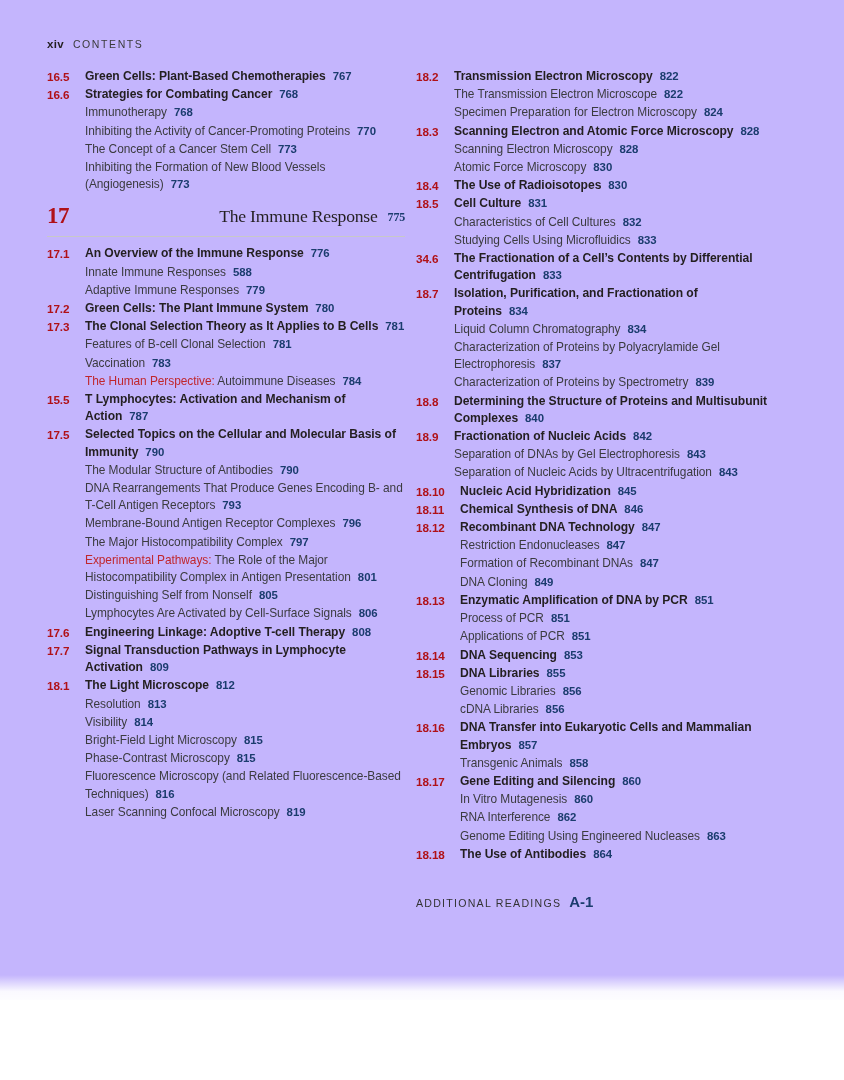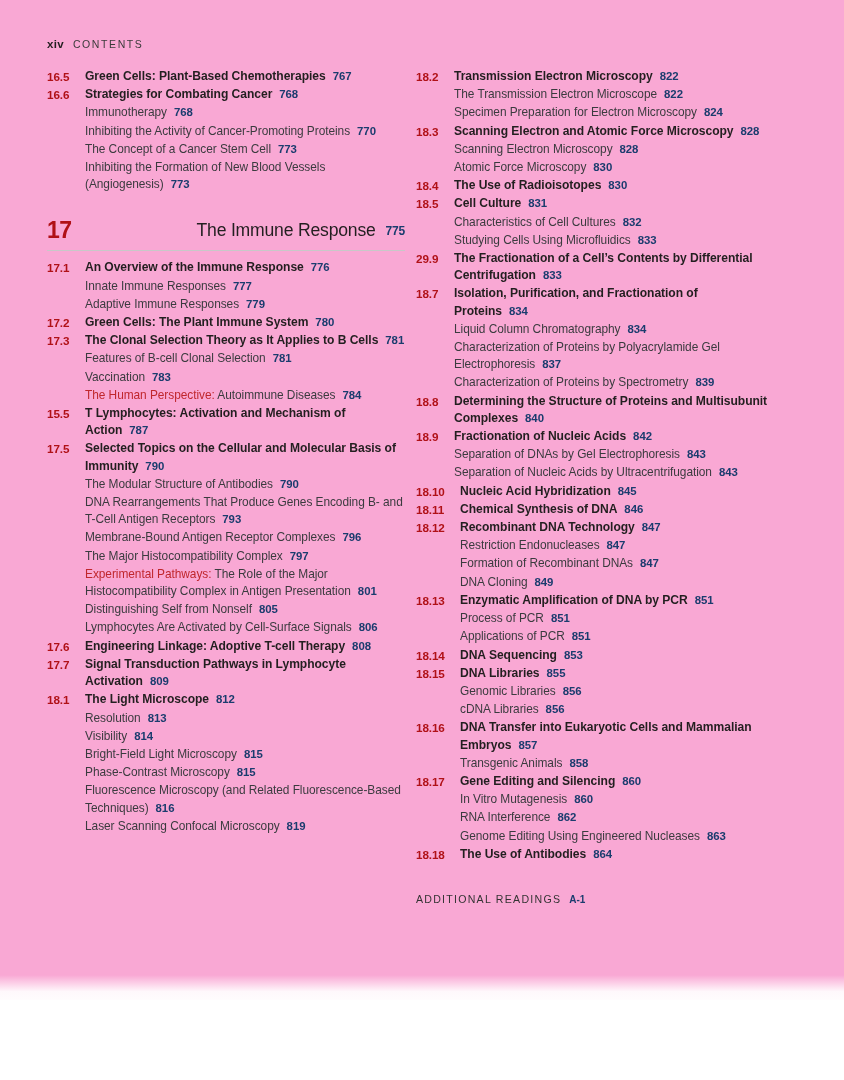--- a/index.html
+++ b/index.html
@@ -12,21 +12,21 @@
     height: 1080px;
     position: relative;
     font-family: "Liberation Sans", sans-serif;
     overflow: hidden;
   }
   .page {
     position: absolute;
     left: 0; top: 0;
     width: 844px;
     height: 1000px;
-    background: #f9a8d4;
+    background: #c4b5fd;
     overflow: hidden;
   }
   .page-inner {
     position: absolute;
     left: 0; top: 0;
     width: 844px;
   }
   .fade-mask {
     position: absolute;
     left: 0;
@@ -107,22 +107,23 @@
     font-size: 11.4px;
     margin-left: 7px;
     white-space: nowrap;
   }
   .feature {
     color: #c0272d;
   }
 
   
   .chapter {
-    margin-top: 24px;
+    margin-top: 10px;
     margin-bottom: 7px;
+    font-family: Liberation Serif, serif;
   }
   .chapter-row {
     display: flex;
     align-items: flex-start;
   }
   .chapter-num {
     flex: 0 0 auto;
     width: 38px;
     color: #b01117;
     font-weight: bold;
@@ -154,21 +155,21 @@
 
   .addl {
     margin-top: 30px;
     font-size: 10.6px;
     letter-spacing: 1.25px;
     color: #333;
     font-weight: normal;
   }
   .addl .pg {
     letter-spacing: 0;
-    font-size: 10px;
+    font-size: 15px;
     margin-left: 8px;
   }
 
   
   .footer {
     position: absolute;
     left: 0;
     top: 1000px;
     width: 844px;
     height: 80px;
@@ -220,21 +221,21 @@
           </div>
           <div class="rule"></div>
         </div>
         <div id="left-ch17">
             <div class="entry">
               <span class="num">17.1</span>
               <span class="txt">An Overview of the Immune Response<span class="pg">776</span></span>
             </div>
             <div class="entry sub">
               <span class="num"></span>
-              <span class="txt">Innate Immune Responses<span class="pg">777</span></span>
+              <span class="txt">Innate Immune Responses<span class="pg">588</span></span>
             </div>
             <div class="entry sub">
               <span class="num"></span>
               <span class="txt">Adaptive Immune Responses<span class="pg">779</span></span>
             </div>
             <div class="entry">
               <span class="num">17.2</span>
               <span class="txt">Green Cells: The Plant Immune System<span class="pg">780</span></span>
             </div>
             <div class="entry">
@@ -366,21 +367,21 @@
             </div>
             <div class="entry sub">
               <span class="num"></span>
               <span class="txt">Characteristics of Cell Cultures<span class="pg">832</span></span>
             </div>
             <div class="entry sub">
               <span class="num"></span>
               <span class="txt">Studying Cells Using Microfluidics<span class="pg">833</span></span>
             </div>
             <div class="entry">
-              <span class="num">29.9</span>
+              <span class="num">34.6</span>
               <span class="txt">The Fractionation of a Cell’s Contents by Differential Centrifugation<span class="pg">833</span></span>
             </div>
             <div class="entry">
               <span class="num">18.7</span>
               <span class="txt">Isolation, Purification, and Fractionation of Proteins<span class="pg">834</span></span>
             </div>
             <div class="entry sub">
               <span class="num"></span>
               <span class="txt">Liquid Column Chromatography<span class="pg">834</span></span>
             </div>

